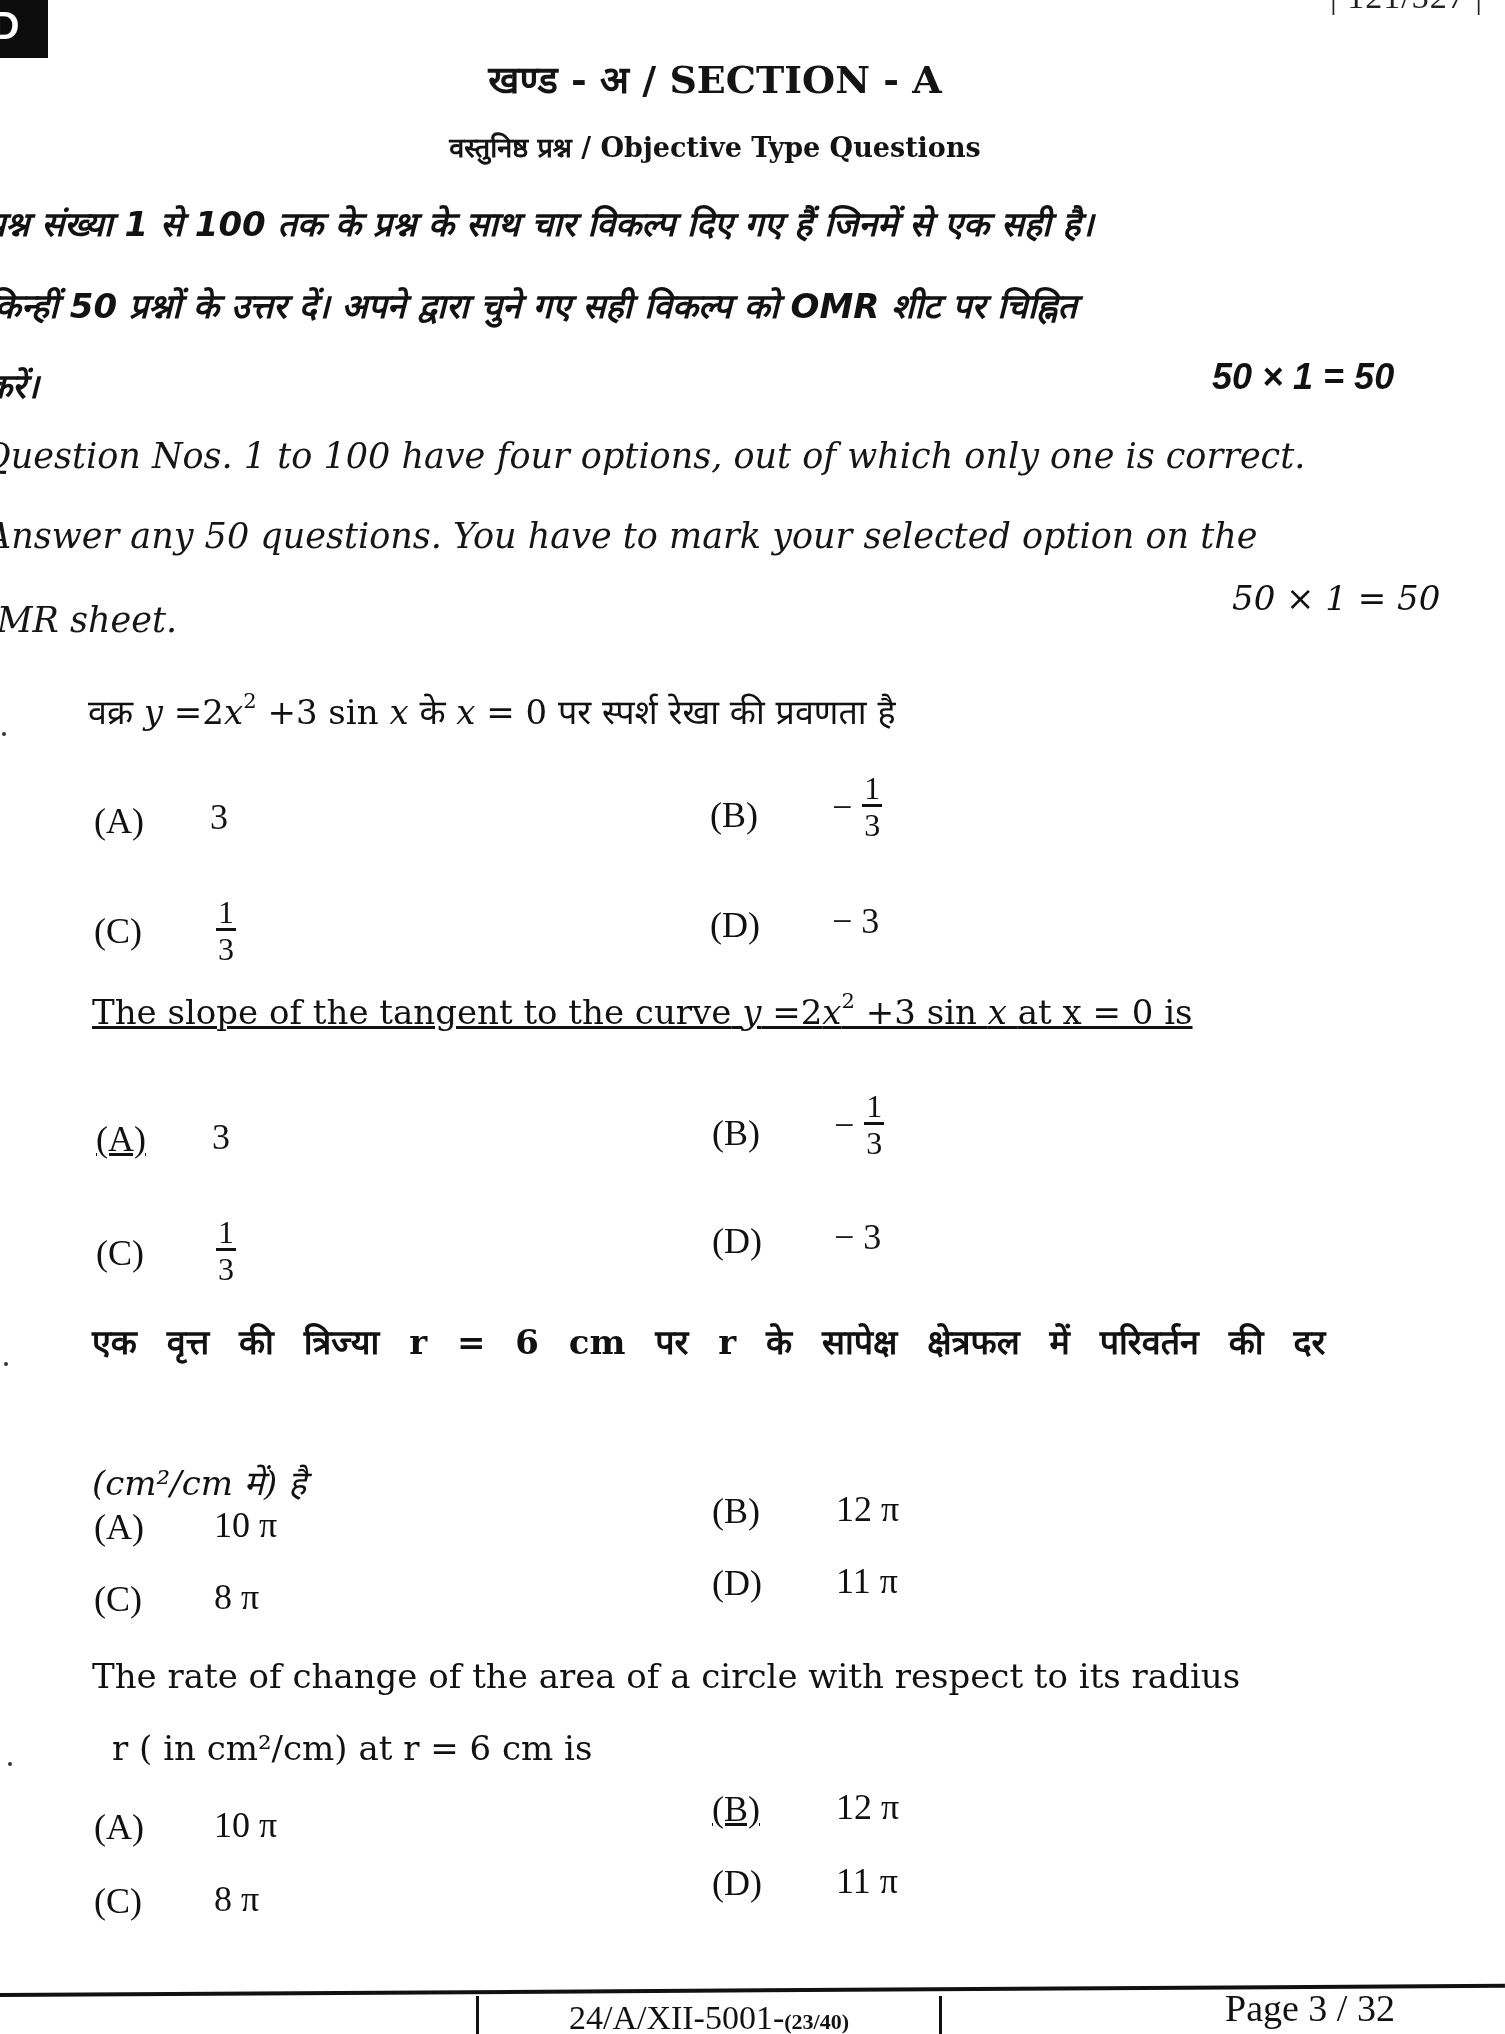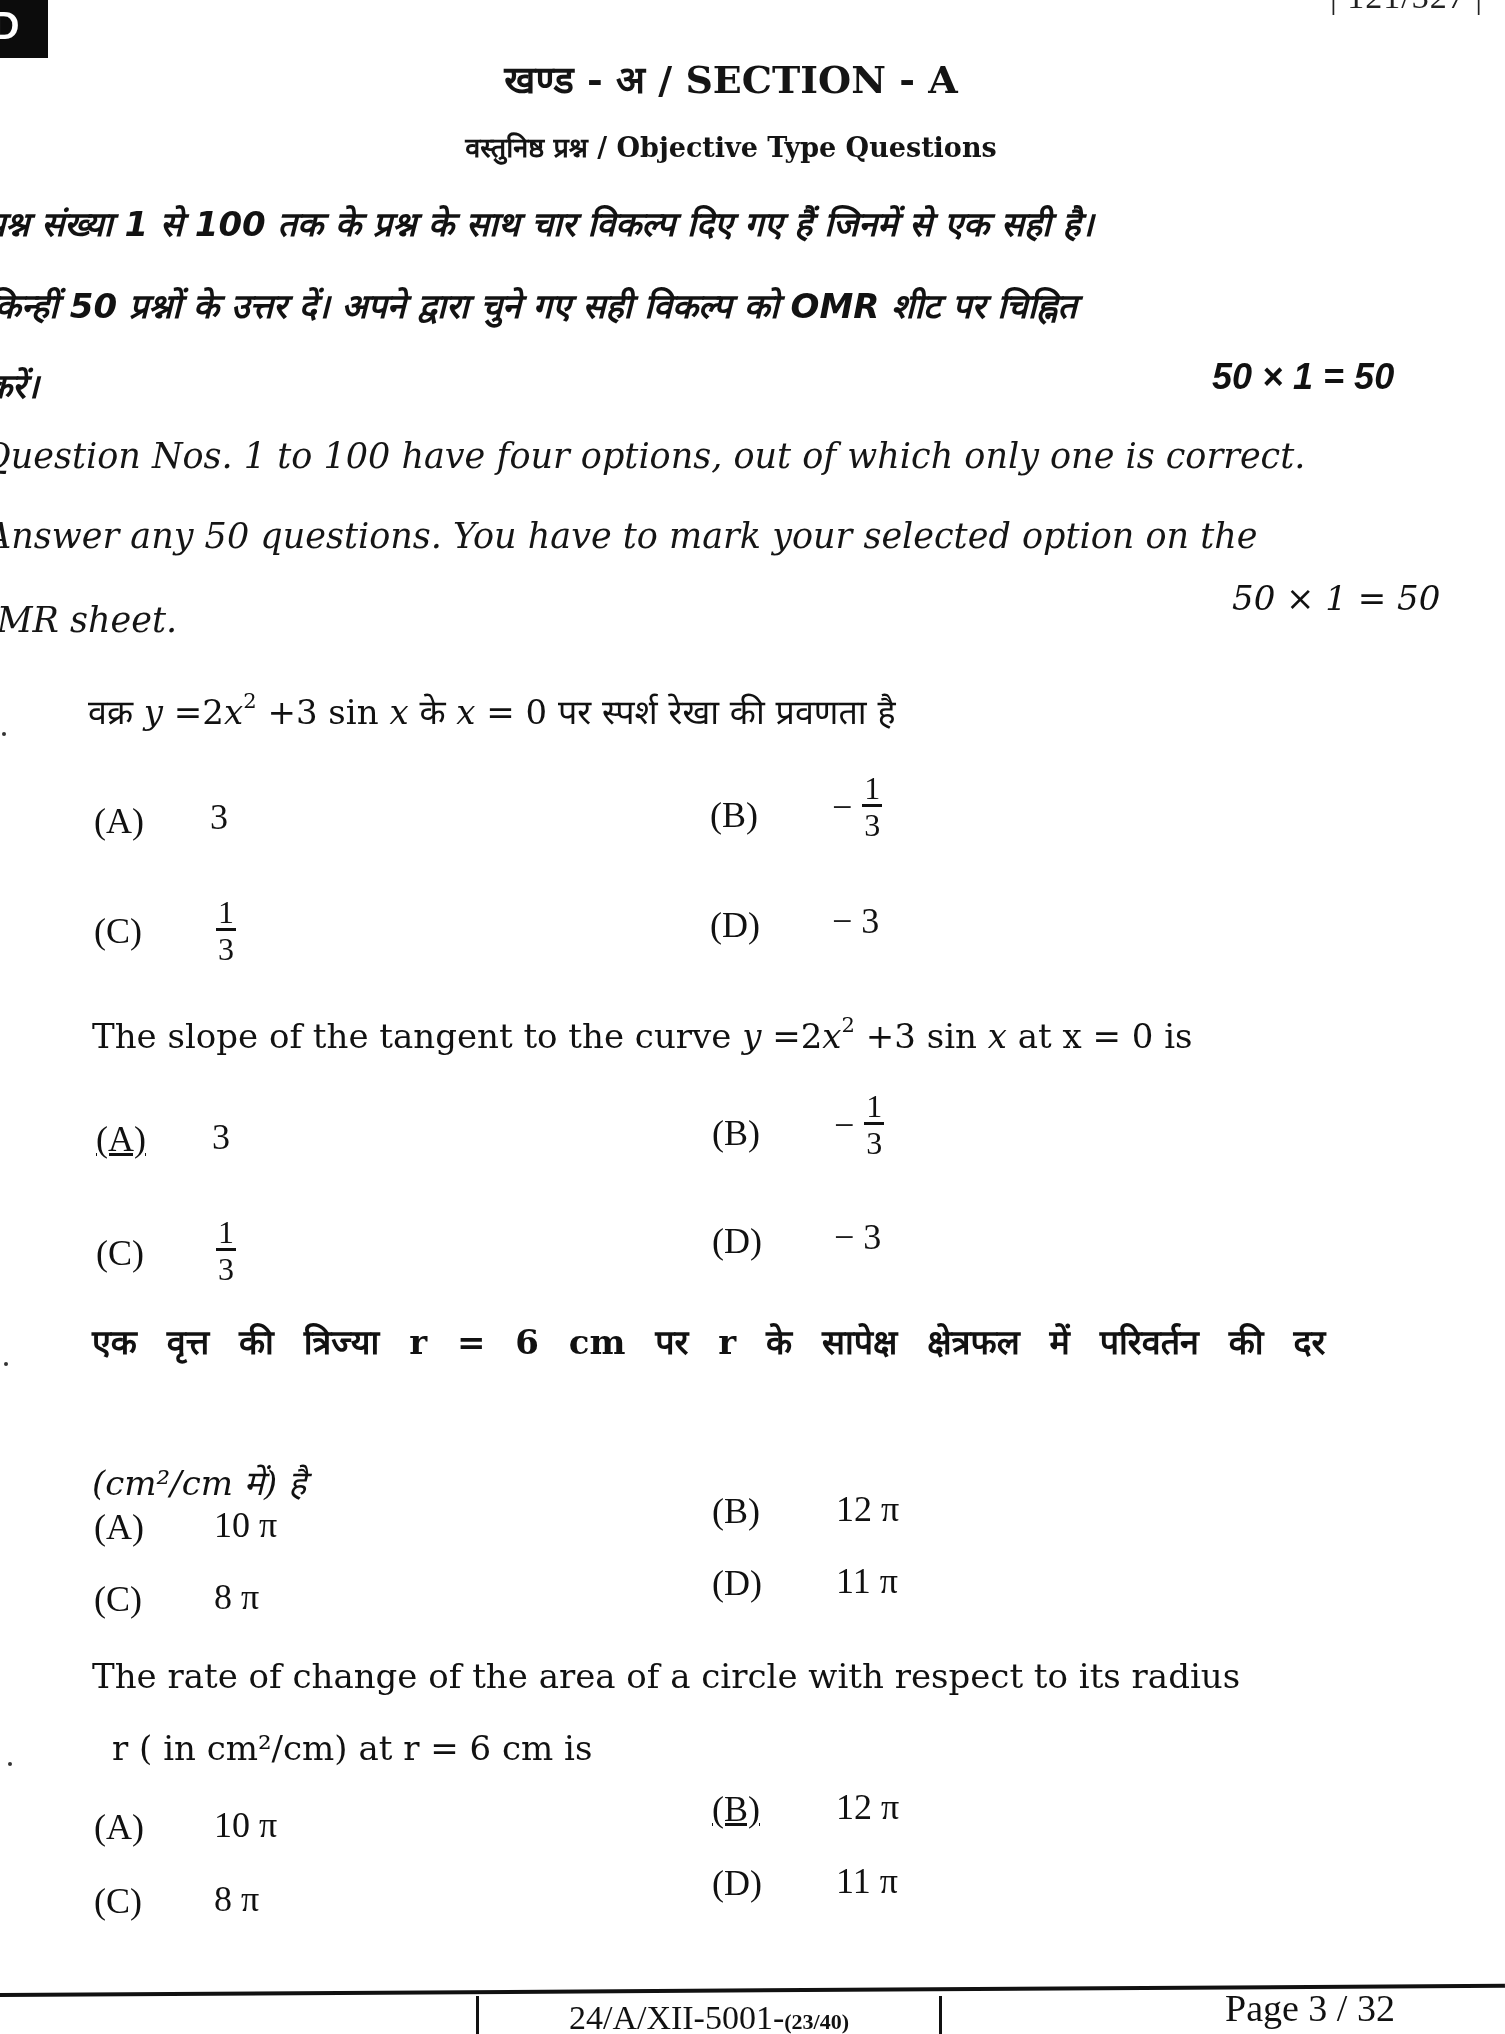--- a/index.html
+++ b/index.html
@@ -17,21 +17,20 @@
     }
     .corner-badge span { position: relative; left: -8px; }
     .top-code {
       left: 1330px; top: -22px; font-family: "Liberation Serif", serif; font-size: 34px;
       color: #222; letter-spacing: 1px; white-space: nowrap;
     }
     .heading {
       left: 0; width: 1430px; text-align: center; font-weight: bold;
       font-family: "DejaVu Serif", "Liberation Serif", serif; color: #141414;
       white-space: nowrap;
-      padding-left: 16px;
     }
     .h1 { top: 52px; font-size: 38px; }
     .h2 { top: 128px; font-size: 27px; }
     .hindi-instr {
       left: -14px; font-size: 34px; font-weight: bold; font-style: italic;
       font-family: "DejaVu Sans", sans-serif; white-space: nowrap; color: #121212;
     }
     .marks {
       font-family: "Liberation Sans", sans-serif; font-size: 36px; white-space: nowrap; text-align: center;
     }
@@ -118,21 +117,21 @@
 <div class="abs opt-val" style="left:216px; top:890px;">
   <span class="frac">
       <span class="num">1</span>
       <span class="den">3</span>
     </span>
 </div>
 
 <div class="abs opt-label" style="left:710px; top:904px;">(D)</div>
 <div class="abs opt-val" style="left:832px; top:900px;">− 3</div>
 
-<div class="abs q-text" style="left:92px; top:1012px;">
+<div class="abs q-text" style="left:92px; top:988px;text-decoration:underline;">
   <span>The slope of the tangent to the curve</span>
   <i>y</i> =2<i>x</i><span class="sup">2</span> +3 sin <i>x</i>
   <span>at x = 0 is</span>
 </div>
 
 <div class="abs opt-label struck" style="left:96px; top:1118px;">(A)</div>
 <div class="abs opt-val" style="left:212px; top:1116px;">3</div>
 
 <div class="abs opt-label" style="left:712px; top:1112px;">(B)</div>
 <div class="abs opt-val neg-frac" style="left:834px; top:1090px;">

